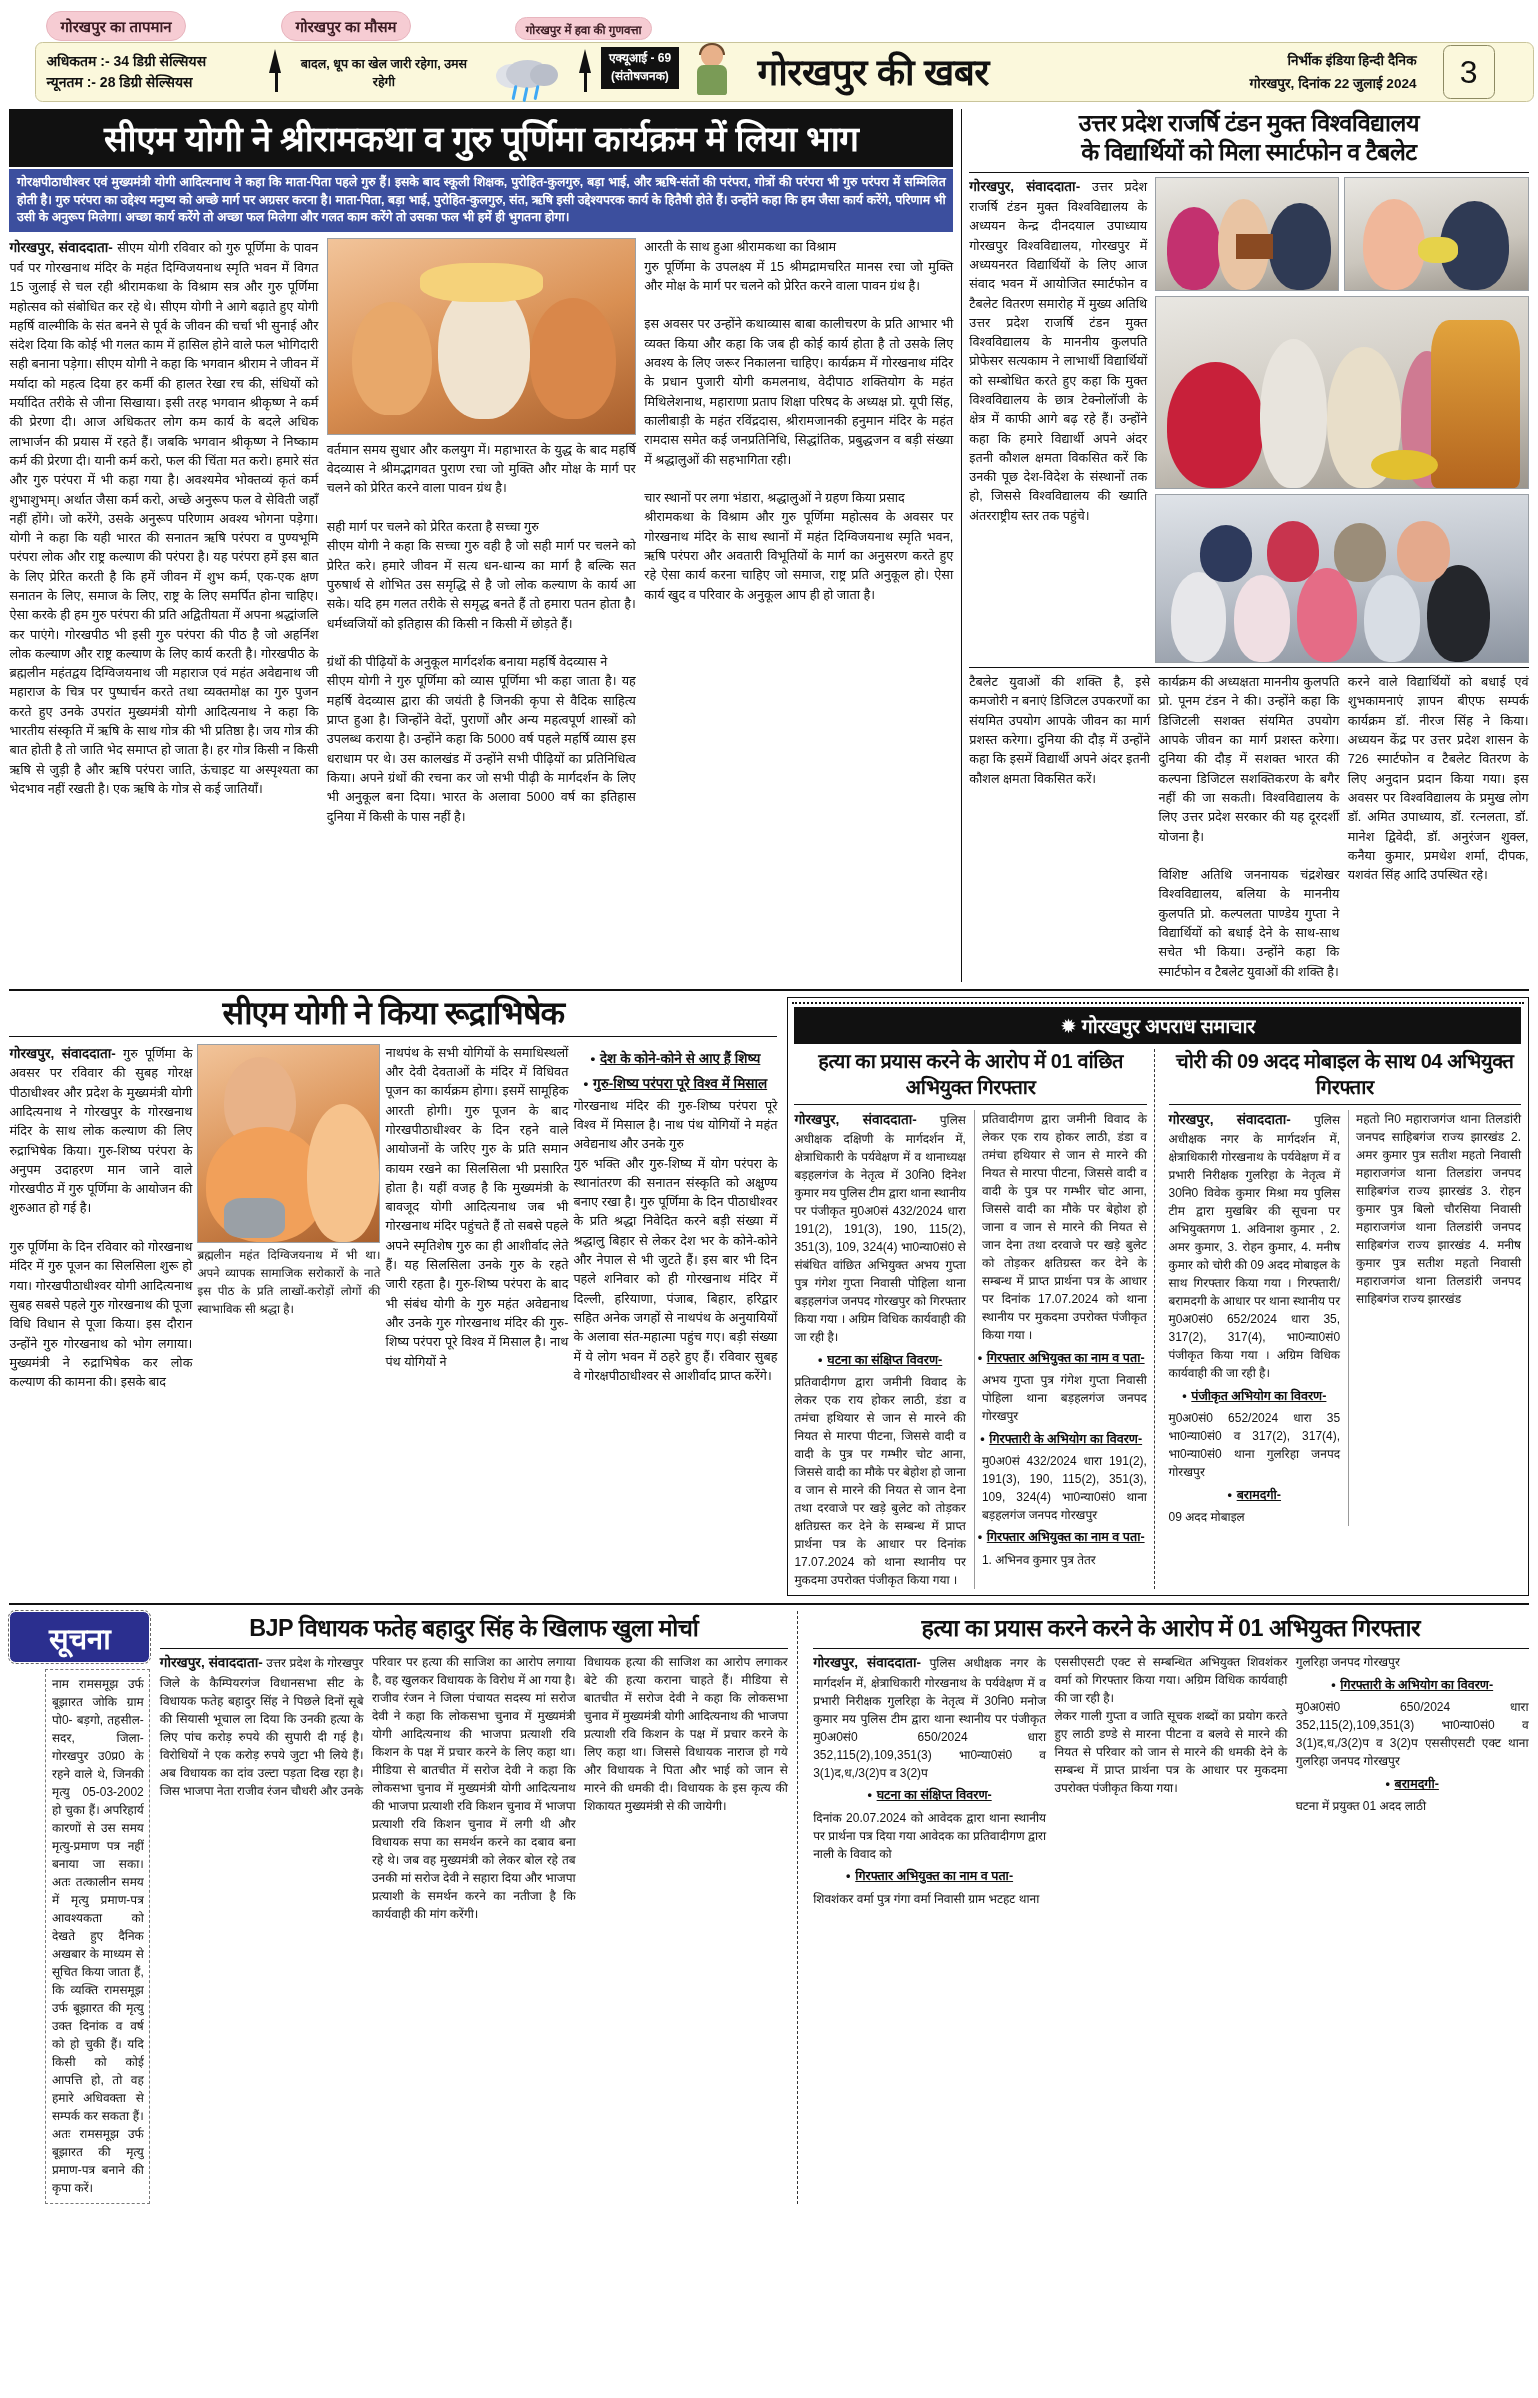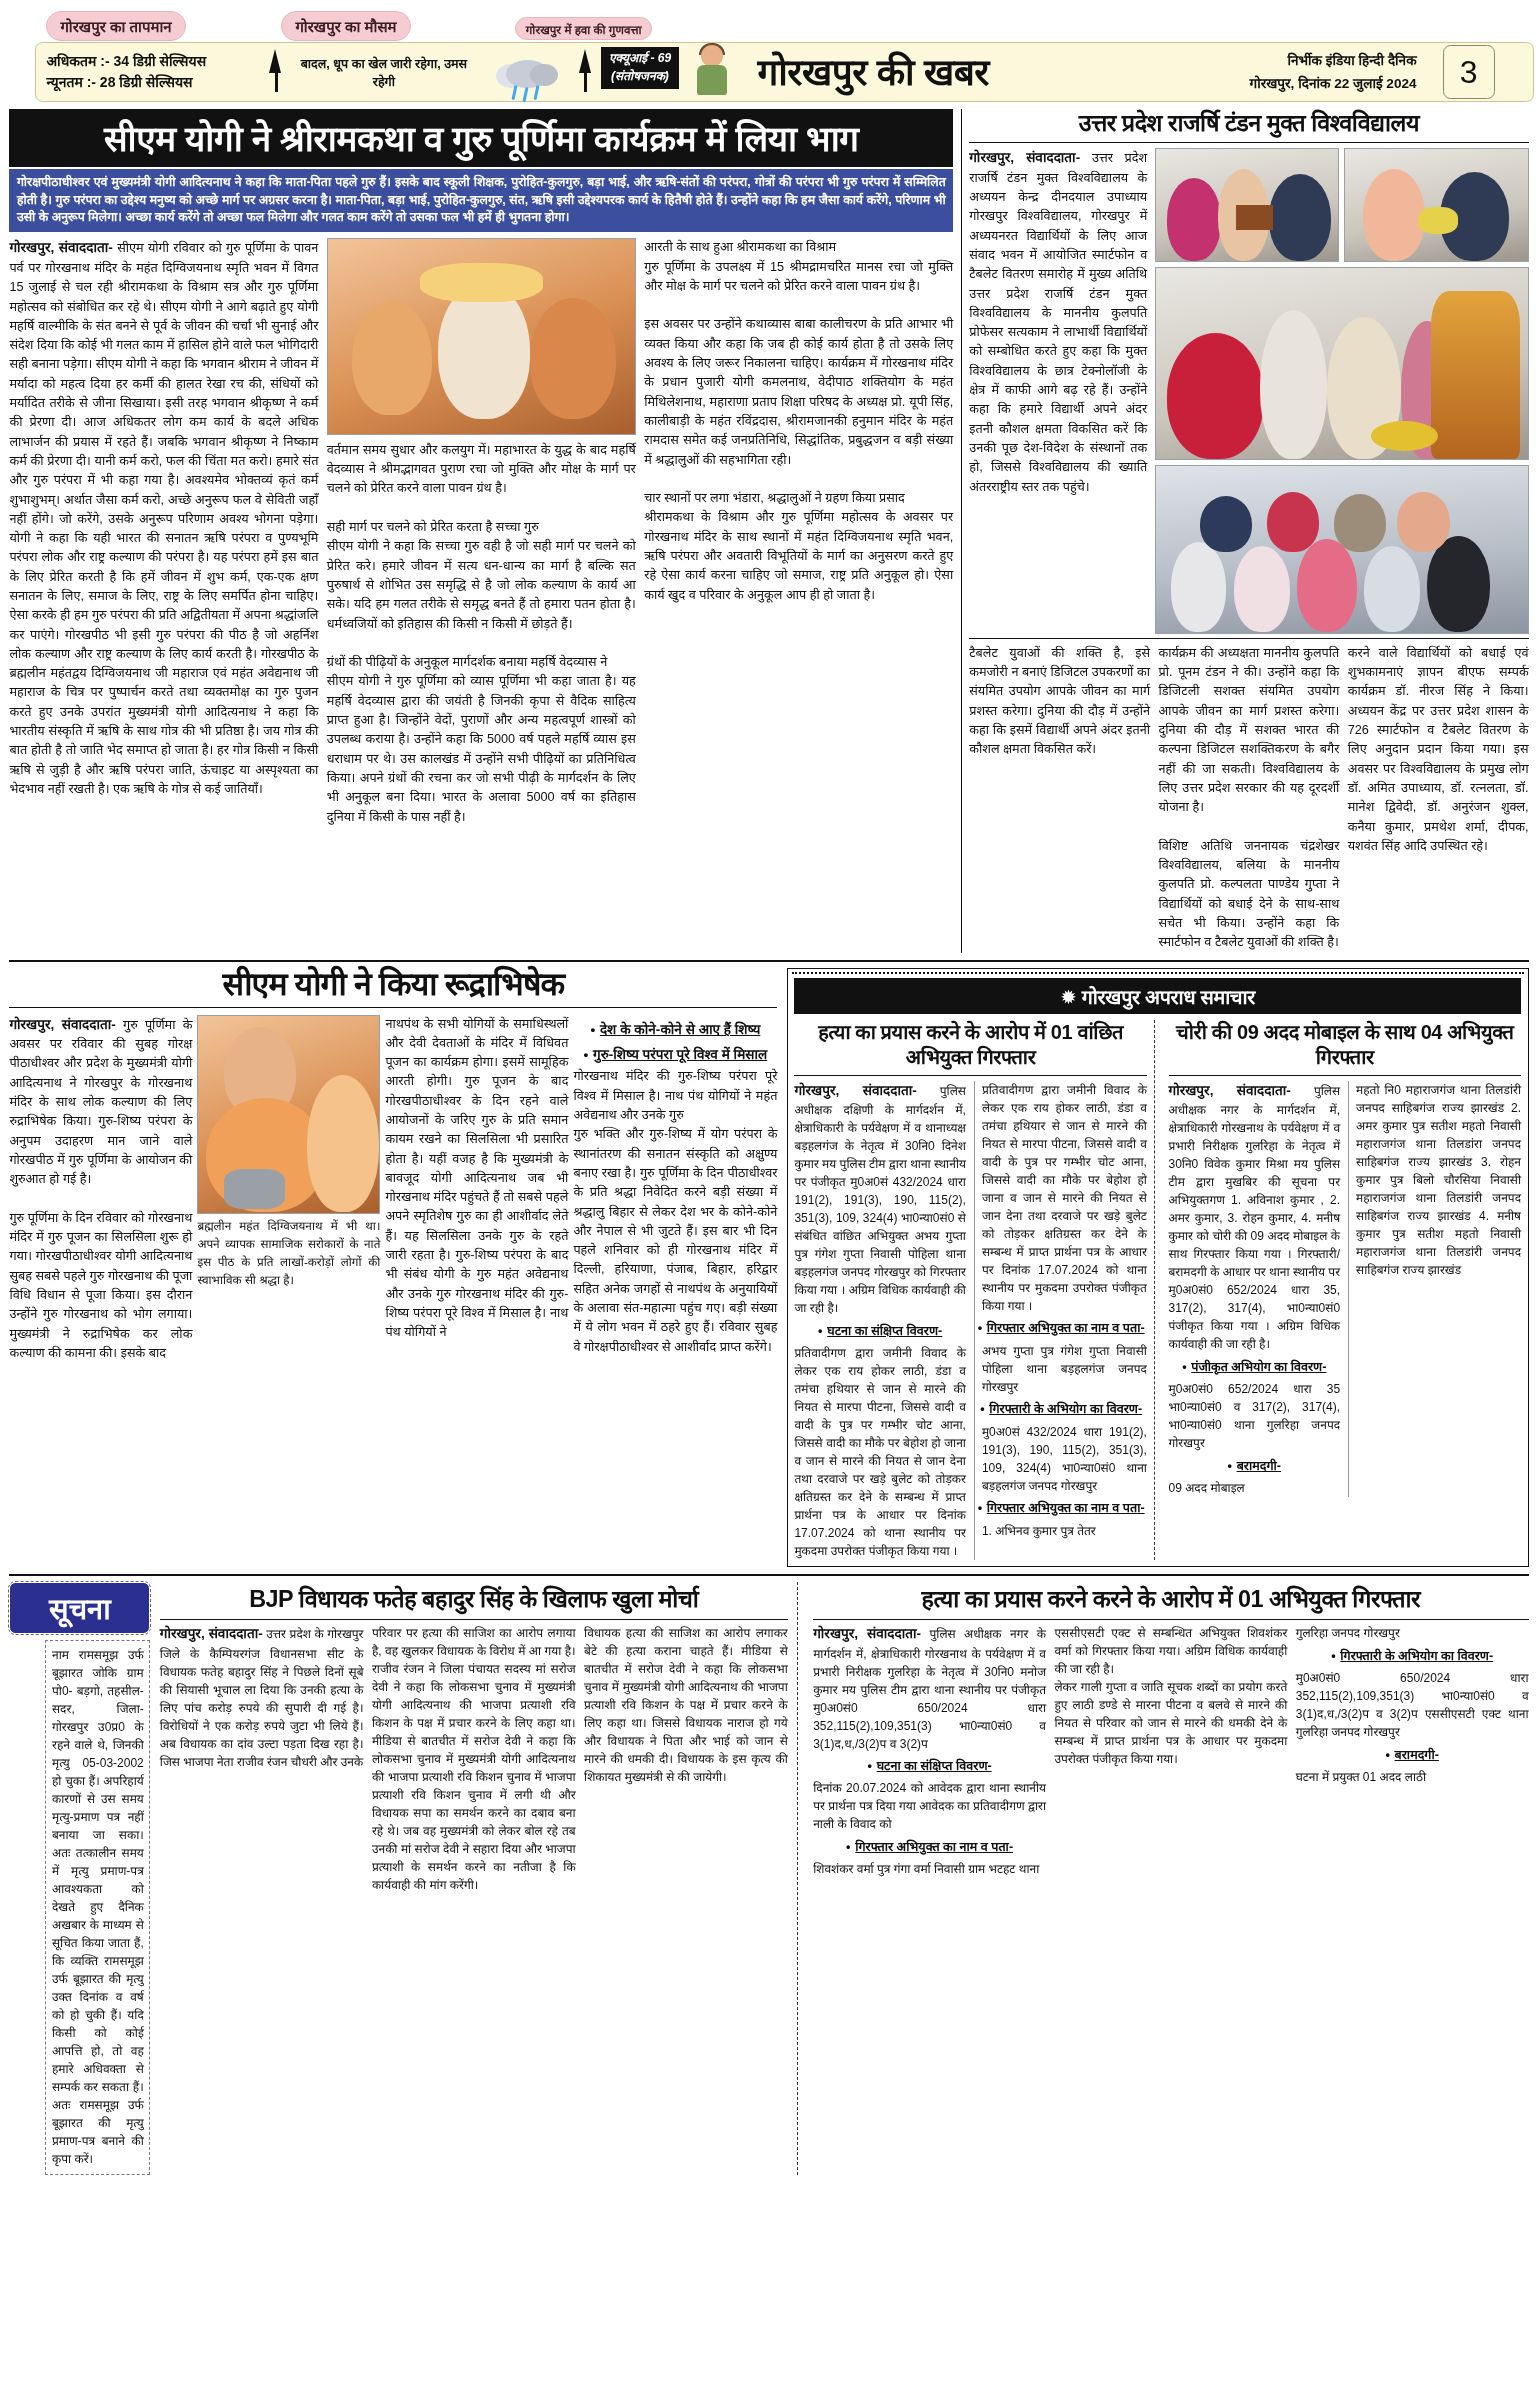--- a/index.html
+++ b/index.html
@@ -32,21 +32,21 @@
   .wx-temp { position:absolute; left:37px; top:43px; width:215px; font-size:14px; line-height:1.55; font-weight:bold; z-index:3;}
   .wx-temp div { white-space:nowrap; }
   .arrow-up { position:absolute; width:0;height:0; border-left:6.6px solid transparent;border-right:6.6px solid transparent;border-bottom:24px solid #111; }
   .arrow-stem{ position:absolute; width:2.8px; height:20.6px; background:#111;}
   .wx-cond { position:absolute; left:281px; top:47px; width:187px; font-size:12.6px; font-weight:bold; line-height:1.5; text-align:center; z-index:3;}
   .cloud { position:absolute; left:487px; top:45px; width:64px; height:37px; z-index:3;}
   .cloud .c1{position:absolute;width:43px;height:28px;background:#c8ccd6;border-radius:50%;left:9.4px;top:7.5px;}
   .cloud .c2{position:absolute;width:32px;height:24px;background:#dfe2e8;border-radius:50%;left:0px;top:11.2px;}
   .cloud .c3{position:absolute;width:28px;height:22.5px;background:#b9bec9;border-radius:50%;left:34px;top:11.2px;}
   .rain {position:absolute;width:2.8px;height:15px;background:#3fa9f5;border-radius:1.9px;transform:rotate(12deg);}
-  .aqi-box{position:absolute;left:592px;top:39px;background:#111;color:#fff;padding:3.7px 7.5px;font-size:12px;font-weight:bold;text-align:center;line-height:1.45;z-index:3;font-style:italic;}
+  .aqi-box{position:absolute;left:592px;top:39px;background:#111;color:#fff;padding:3.7px 7.5px;font-size:12px;font-weight:bold;text-align:center;line-height:1.45;z-index:3;}
   .boy{position:absolute;left:684px;top:37px;width:39px;height:51px;z-index:3;}
   .boy .head{position:absolute;left:7.5px;top:0;width:22.5px;height:22.5px;background:#e8b18a;border-radius:50%;}
   .boy .hair{position:absolute;left:5.6px;top:-1.9px;width:26px;height:12px;background:#6b4a2e;border-radius:13px 13px 0 0;}
   .boy .body{position:absolute;left:3.7px;top:20.6px;width:30px;height:30px;background:#7a9b56;border-radius:6.6px 6.6px 2.8px 2.8px;}
   .masthead-title{
     position:absolute; left:748px; top:37px; font-size:37px; font-weight:bold;
     letter-spacing:-0.5px; z-index:3; color:#111;
   }
   .masthead-meta{ position:absolute; right:112px; top:41px; text-align:right; font-size:13.6px; font-weight:bold; line-height:1.7; z-index:3;}
   .page-num{
@@ -195,20 +195,21 @@
 इस अवसर पर उन्होंने कथाव्यास बाबा कालीचरण के प्रति आभार भी व्यक्त किया और कहा कि जब ही कोई कार्य होता है तो उसके लिए अवश्य के लिए जरूर निकालना चाहिए। कार्यक्रम में गोरखनाथ मंदिर के प्रधान पुजारी योगी कमलनाथ, वेदीपाठ शक्तियोग के महंत मिथिलेशनाथ, महाराणा प्रताप शिक्षा परिषद के अध्यक्ष प्रो. यूपी सिंह, कालीबाड़ी के महंत रविंद्रदास, श्रीरामजानकी हनुमान मंदिर के महंत रामदास समेत कई जनप्रतिनिधि, सिद्धांतिक, प्रबुद्धजन व बड़ी संख्या में श्रद्धालुओं की सहभागिता रही।
 
 चार स्थानों पर लगा भंडारा, श्रद्धालुओं ने ग्रहण किया प्रसाद
 श्रीरामकथा के विश्राम और गुरु पूर्णिमा महोत्सव के अवसर पर गोरखनाथ मंदिर के साथ स्थानों में महंत दिग्विजयनाथ स्मृति भवन, ऋषि परंपरा और अवतारी विभूतियों के मार्ग का अनुसरण करते हुए रहे ऐसा कार्य करना चाहिए जो समाज, राष्ट्र प्रति अनुकूल हो। ऐसा कार्य खुद व परिवार के अनुकूल आप ही हो जाता है।</div>
         </div>
       </div>
     </div>
 
     <div class="right-story">
       <div class="hl3">उत्तर प्रदेश राजर्षि टंडन मुक्त विश्वविद्यालय</div>
+      <div class="hl3">के विद्यार्थियों को मिला स्मार्टफोन व टैबलेट</div>
       <div class="hr-thin"></div>
 
       <div style="display:flex;gap:7.5px;">
         <div style="width:178px;">
           <div class="col">
             <span class="byline">गोरखपुर, संवाददाता-</span>
             <span>उत्तर प्रदेश राजर्षि टंडन मुक्त विश्वविद्यालय के अध्ययन केन्द्र दीनदयाल उपाध्याय गोरखपुर विश्वविद्यालय, गोरखपुर में अध्ययनरत विद्यार्थियों के लिए आज संवाद भवन में आयोजित स्मार्टफोन व टैबलेट वितरण समारोह में मुख्य अतिथि उत्तर प्रदेश राजर्षि टंडन मुक्त विश्वविद्यालय के माननीय कुलपति प्रोफेसर सत्यकाम ने लाभार्थी विद्यार्थियों को सम्बोधित करते हुए कहा कि मुक्त विश्वविद्यालय के छात्र टेक्नोलॉजी के क्षेत्र में काफी आगे बढ़ रहे हैं। उन्होंने कहा कि हमारे विद्यार्थी अपने अंदर इतनी कौशल क्षमता विकसित करें कि उनकी पूछ देश-विदेश के संस्थानों तक हो, जिससे विश्वविद्यालय की ख्याति अंतरराष्ट्रीय स्तर तक पहुंचे।</span>
           </div>
         </div>
         <div style="flex:1;">

